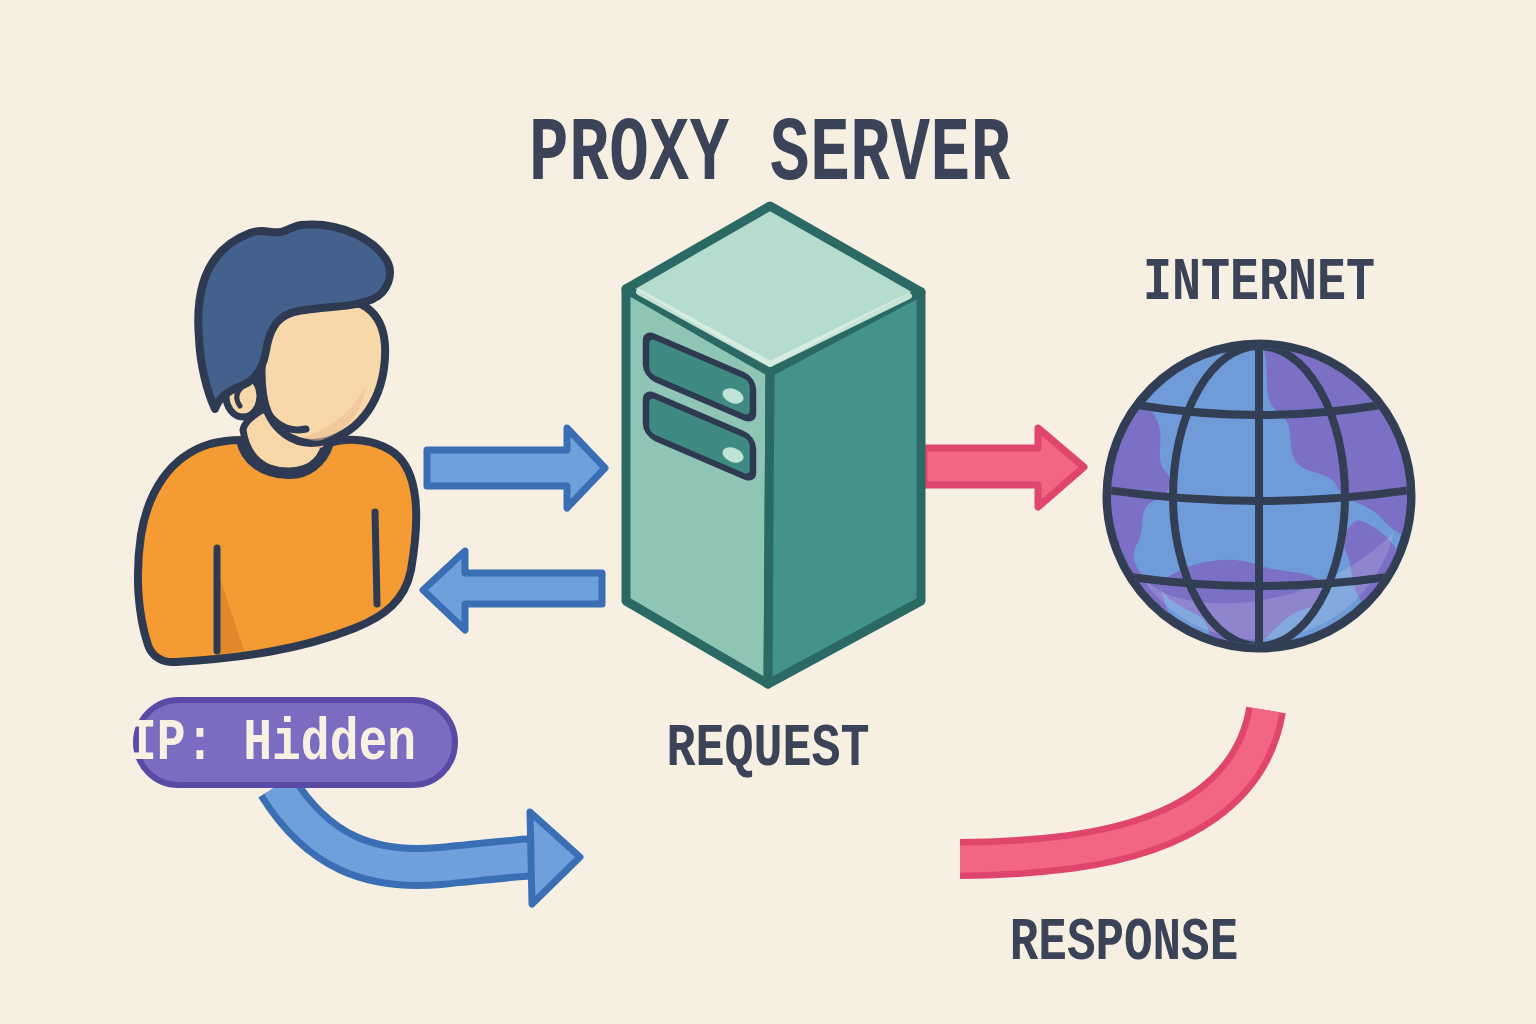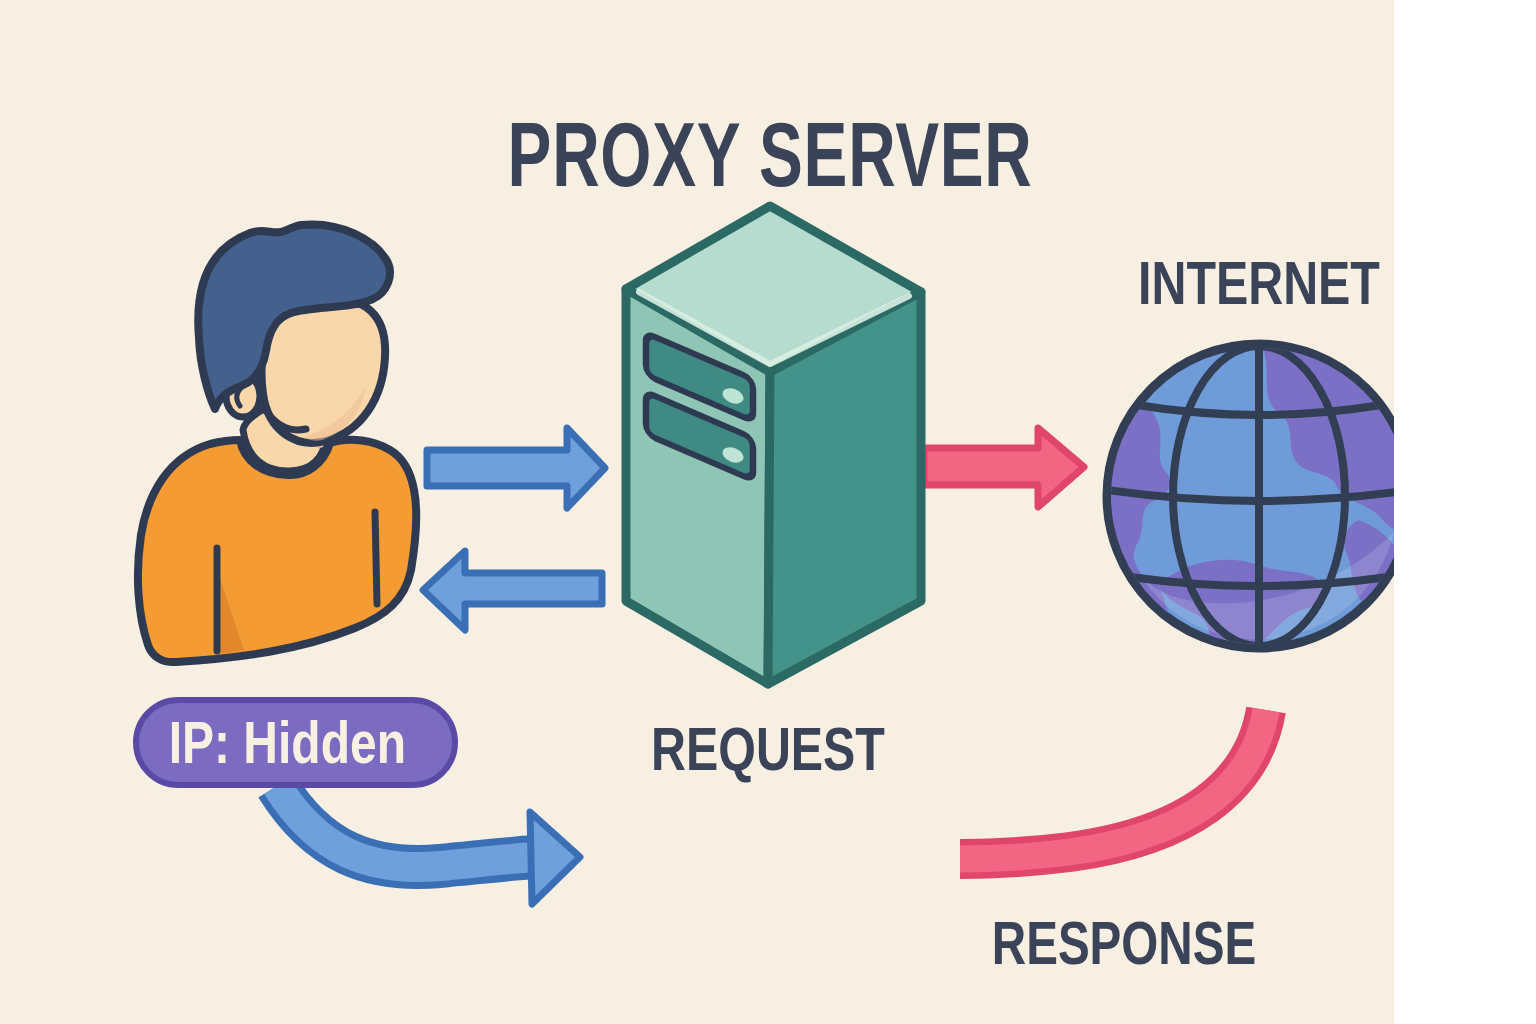--- a/index.html
+++ b/index.html
@@ -9,39 +9,40 @@
     --server-outline:#2B6A64; --server-top:#B5DCCE; --server-left:#8FC5B5;
     --server-right:#44938A; --server-slot:#3F8B83; --server-slot-light:#BFE4D6;
     --globe-ocean:#6F9BD9; --globe-land:#7C70C6; --globe-grid:#323E53;
     --badge-fill:#7B6CC2; --badge-border:#5A4AA6; --badge-text:#F8F1E1;
     --arrow-blue:#6FA0DB; --arrow-blue-border:#3B6FB5;
     --arrow-pink:#F26583; --arrow-pink-border:#E0456B;
   }
   html,body{margin:0;padding:0;}
   body{font-family:"Liberation Sans","DejaVu Sans",sans-serif;}
   .stage{
-    position:relative;width:1394px;height:1024px;overflow:hidden;
+    position:relative;width:1536px;height:1024px;overflow:hidden;
     background:var(--background);
+    font-family:Liberation Mono, monospace;
   }
   .stage svg{position:absolute;left:0;top:0;}
   .label{
     position:absolute;color:var(--ink);font-weight:bold;white-space:nowrap;
     transform:translateX(-50%) scaleX(0.78);transform-origin:center;
   }
   .title{
     left:770px;top:104px;font-size:90px;transform:translateX(-50%) scaleX(0.73);
     letter-spacing:1px;
   }
   .internet-label{left:1259px;top:247px;font-size:62px;}
   .request-label{left:768px;top:713px;font-size:62px;}
   .response-label{left:1124px;top:908px;font-size:61px;}
   .badge{
     position:absolute;left:133px;top:697px;width:313px;height:79px;
     background:var(--badge-fill);border:6px solid var(--badge-border);
-    border-radius:46px;display:flex;align-items:center;justify-content:flex-start;
+    border-radius:46px;display:flex;align-items:center;justify-content:flex-end;
   }
   .badge span{
     color:var(--badge-text);font-size:60px;font-weight:bold;white-space:nowrap;
     transform:scaleX(0.8);transform-origin:center;
   }
 </style>
 </head>
 <body>
 
 <div class="stage">

